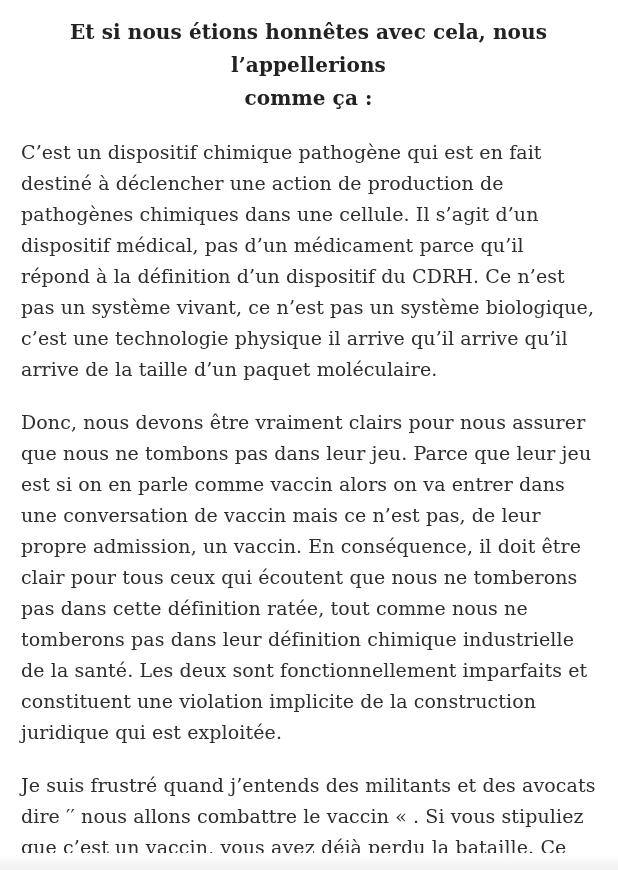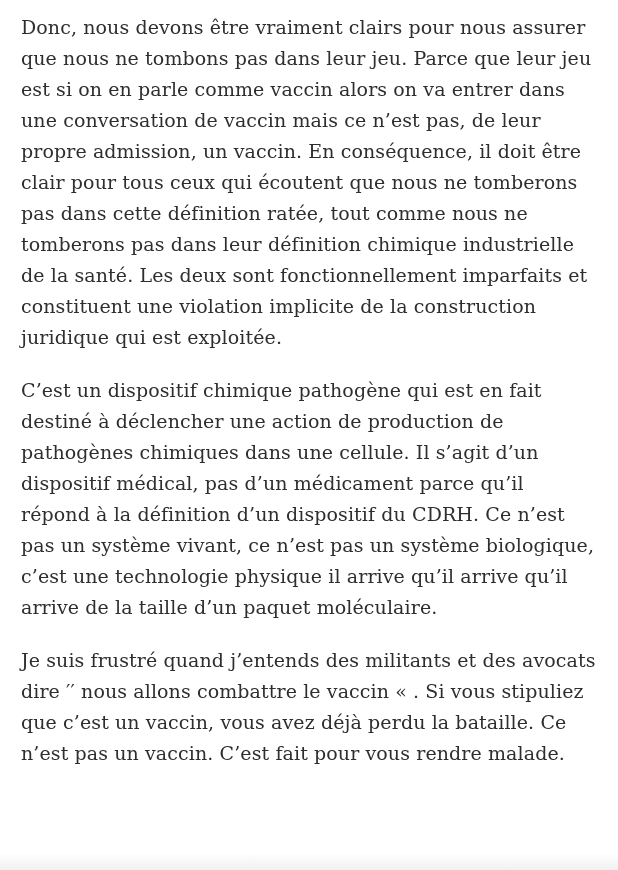--- a/index.html
+++ b/index.html
@@ -45,41 +45,43 @@
     width: 618px;
     height: 17px;
     background: linear-gradient(180deg, #ffffff 0%, #f1f1f1 100%);
     pointer-events: none;
   }
 </style>
 </head>
 <body>
 
 <main class="article">
+  <h1 class="article-heading">Et si nous étions honnêtes avec cela, nous l’appellerions
+comme ça :</h1>
+
+  <p class="article-paragraph">C’est un dispositif chimique pathogène qui est en fait
+destiné à déclencher une action de production de
+pathogènes chimiques dans une cellule. Il s’agit d’un
+dispositif médical, pas d’un médicament parce qu’il
+répond à la définition d’un dispositif du CDRH. Ce n’est
+pas un système vivant, ce n’est pas un système biologique,
+c’est une technologie physique il arrive qu’il arrive qu’il
+arrive de la taille d’un paquet moléculaire.</p>
 
   <p class="article-paragraph">Donc, nous devons être vraiment clairs pour nous assurer
 que nous ne tombons pas dans leur jeu. Parce que leur jeu
 est si on en parle comme vaccin alors on va entrer dans
 une conversation de vaccin mais ce n’est pas, de leur
 propre admission, un vaccin. En conséquence, il doit être
 clair pour tous ceux qui écoutent que nous ne tomberons
 pas dans cette définition ratée, tout comme nous ne
 tomberons pas dans leur définition chimique industrielle
 de la santé. Les deux sont fonctionnellement imparfaits et
 constituent une violation implicite de la construction
 juridique qui est exploitée.</p>
 
-  <p class="article-paragraph">C’est un dispositif chimique pathogène qui est en fait
-destiné à déclencher une action de production de
-pathogènes chimiques dans une cellule. Il s’agit d’un
-dispositif médical, pas d’un médicament parce qu’il
-répond à la définition d’un dispositif du CDRH. Ce n’est
-pas un système vivant, ce n’est pas un système biologique,
-c’est une technologie physique il arrive qu’il arrive qu’il
-arrive de la taille d’un paquet moléculaire.</p>
-
   <p class="article-paragraph">Je suis frustré quand j’entends des militants et des avocats
 dire ′′ nous allons combattre le vaccin « . Si vous stipuliez
 que c’est un vaccin, vous avez déjà perdu la bataille. Ce
 n’est pas un vaccin. C’est fait pour vous rendre malade.</p>
 </main>
 
 <div class="footer-strip"></div>
 
 </body></html>

